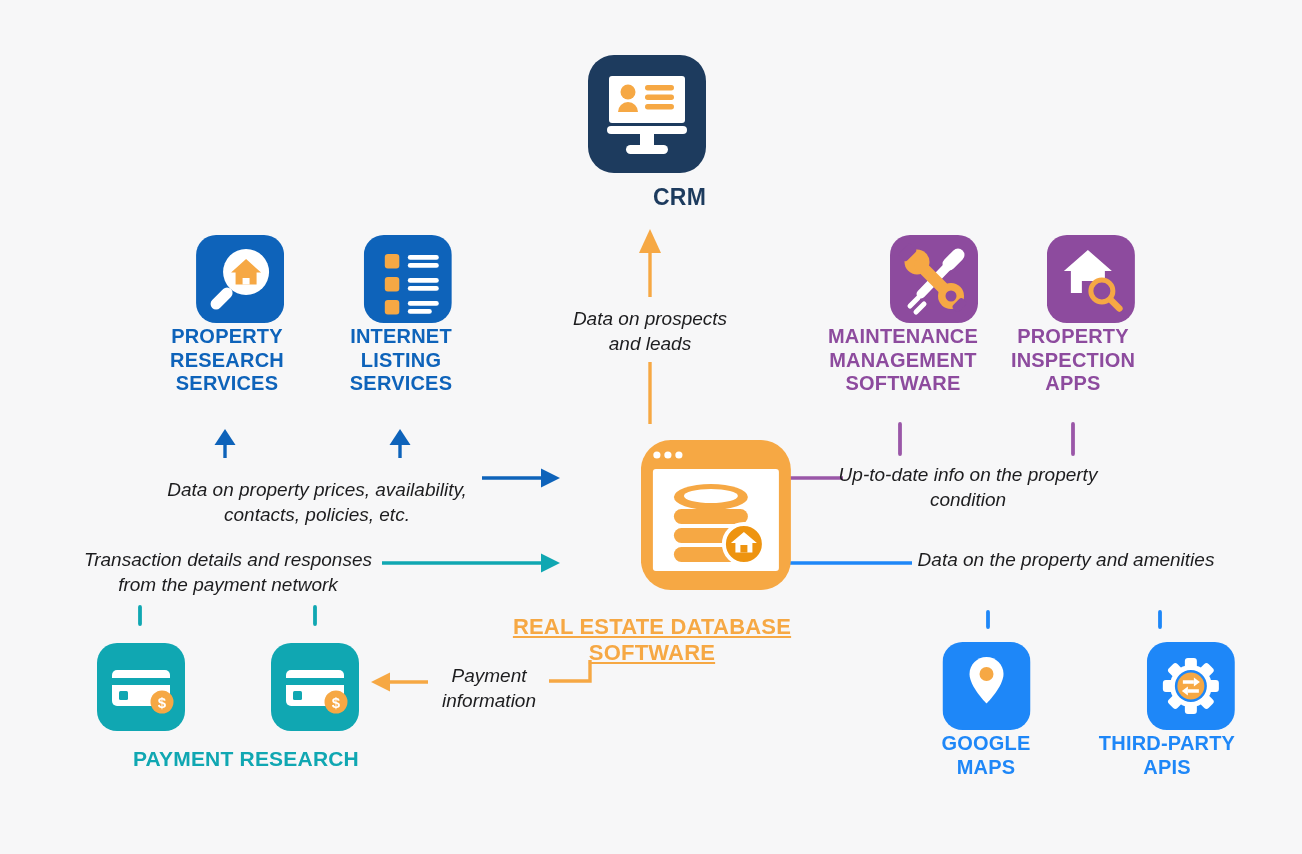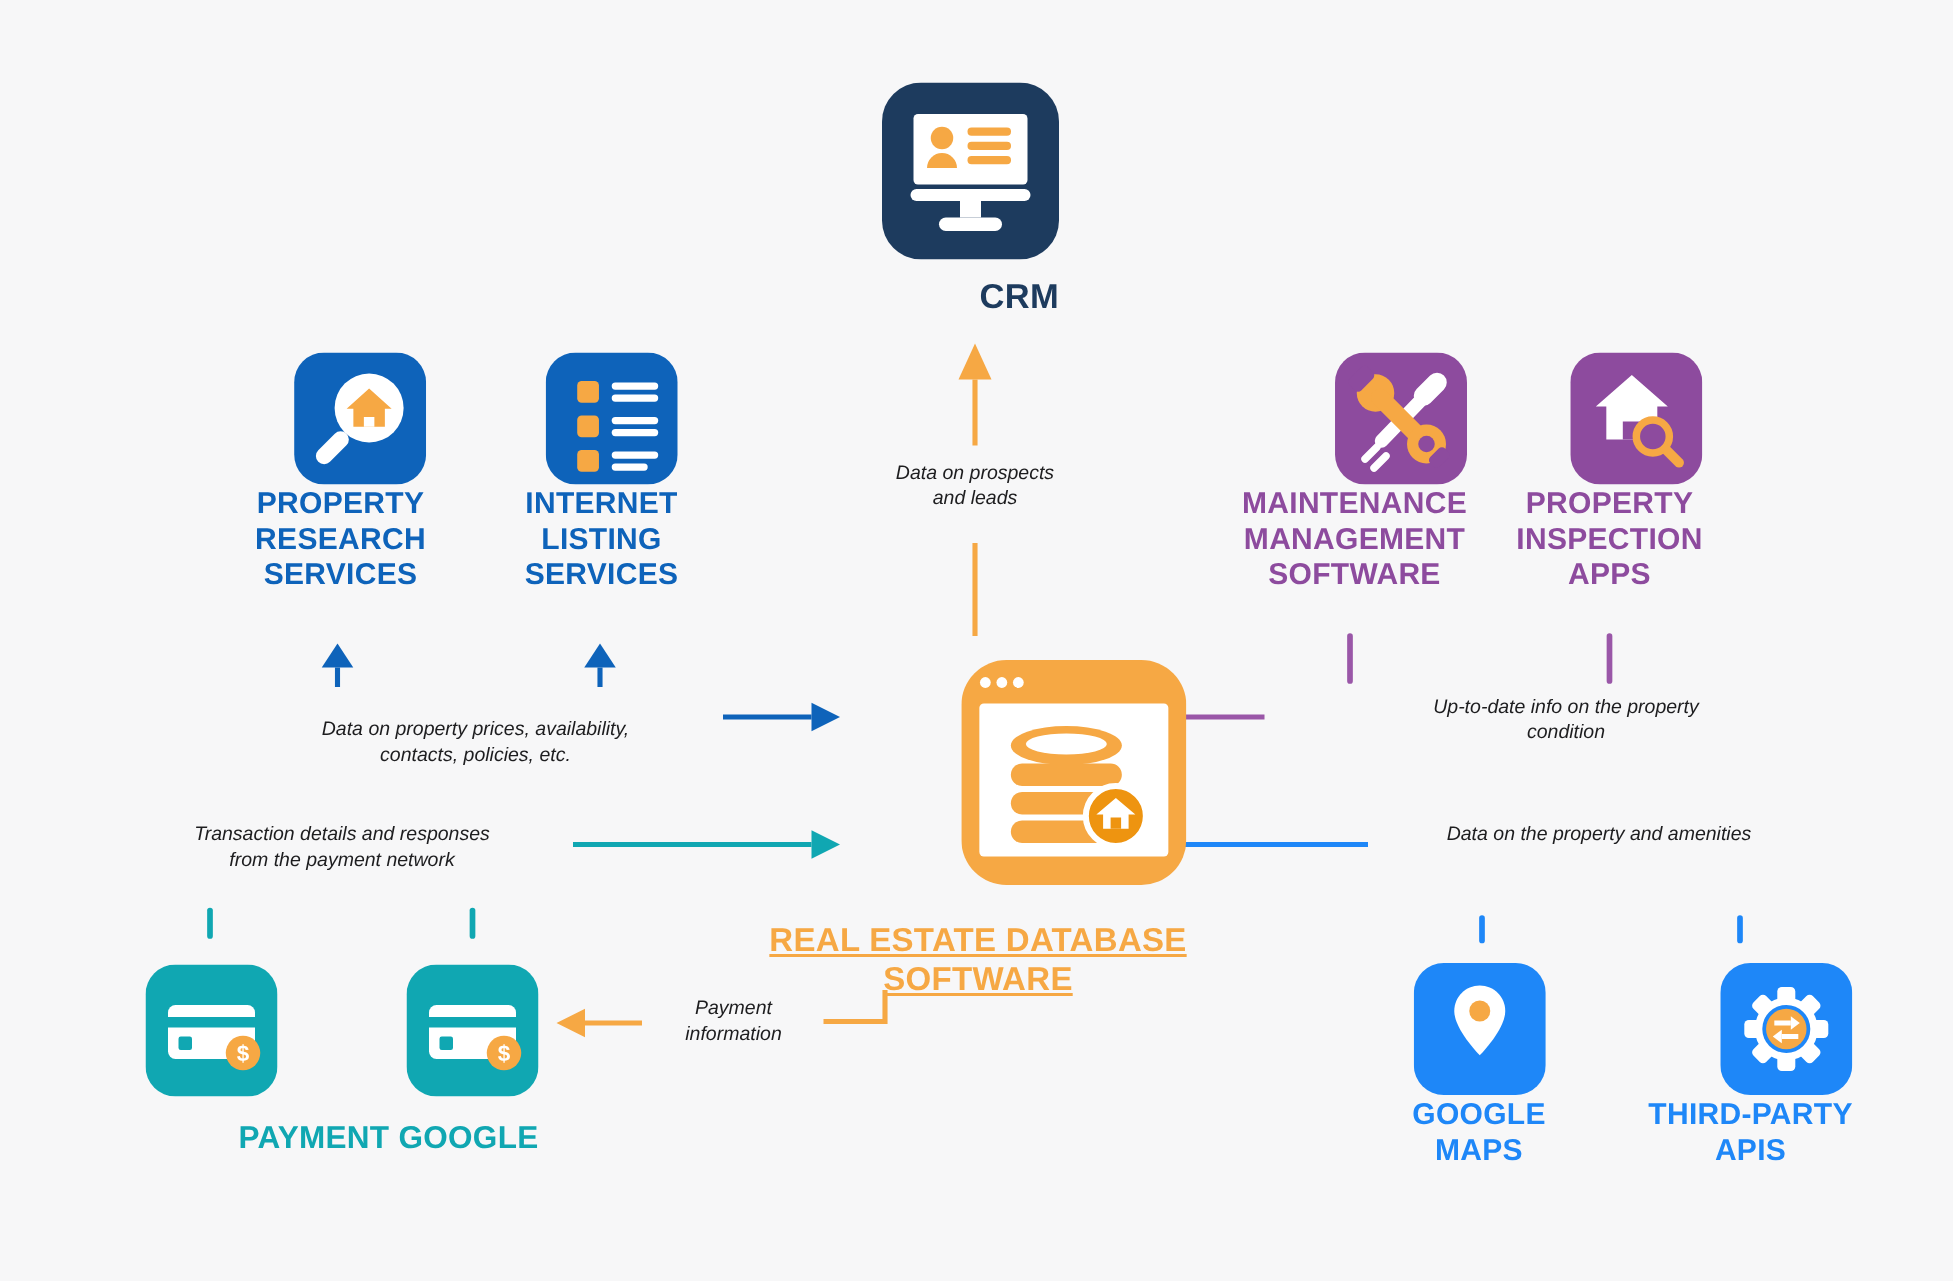--- a/index.html
+++ b/index.html
@@ -23,21 +23,21 @@
   .node svg{display:block;}
   .icon-row{display:flex;gap:86px;}
   .label{margin-top:2px;font-weight:bold;text-align:center;font-size:20px;line-height:1.18;
          letter-spacing:.2px;white-space:nowrap;}
   .label .ln{display:block;}
   .lbl-crm{font-size:23px;margin-top:11px;}
   .lbl-db{font-size:22px;margin-top:24px;text-decoration:underline;}
   .lbl-pay{font-size:21px;margin-top:16px;}
   .t-navy{color:var(--navy);} .t-blue{color:var(--blue);} .t-purple{color:var(--purple);}
   .t-teal{color:var(--teal);} .t-azure{color:var(--azure);} .t-orange{color:var(--orange);}
-  .edge-label{position:absolute;transform:translateX(-50%);font-style:italic;font-size:13px;
+  .edge-label{position:absolute;transform:translateX(-50%);font-style:italic;font-size:19px;
               line-height:1.32;color:var(--text);text-align:center;white-space:nowrap;}
   .edge-label .ln{display:block;}
   .coin-txt{font-weight:bold;font-size:15px;fill:#fff;font-family:inherit;}
 </style>
 </head>
 <body>
 
 <div class="canvas">
 
   <svg class="arrows" width="1302" height="854">
@@ -215,21 +215,21 @@
       <svg width="88" height="88" viewBox="0 0 88 88">
         <rect width="88" height="88" rx="20" fill="var(--teal)"></rect>
         <rect x="15" y="27" width="58" height="36" rx="5" fill="#fff"></rect>
         <rect x="15" y="35" width="58" height="7" fill="var(--teal)"></rect>
         <rect x="22" y="48" width="9" height="9" rx="1.5" fill="var(--teal)"></rect>
         <circle cx="65" cy="59" r="11.5" fill="var(--orange)"></circle>
         <text x="65" y="64.5" text-anchor="middle" class="coin-txt">$</text>
       </svg>
     </div>
     <div class="label lbl-pay t-teal">
-      <span class="ln">PAYMENT GOOGLE</span>
+      <span class="ln">PAYMENT RESEARCH</span>
     </div>
   </div>
 
   <div class="node" style="left:986px;top:642px">
     <svg width="88" height="88" viewBox="0 0 88 88">
       <rect width="88" height="88" rx="20" fill="var(--azure)"></rect>
       <path d="M44 15 c9.4 0 17 7.6 17 17 c0 12.5 -17 29.5 -17 29.5 c0 0 -17 -17 -17 -29.5 c0 -9.4 7.6 -17 17 -17 z" fill="#fff"></path>
       <circle cx="44" cy="32" r="7" fill="var(--orange)"></circle>
     </svg>
     <div class="label t-azure">
@@ -274,21 +274,21 @@
     <span class="ln">contacts, policies, etc.</span>
   </div>
   <div class="edge-label" style="left:228px;top:547px">
     <span class="ln">Transaction details and responses</span>
     <span class="ln">from the payment network</span>
   </div>
   <div class="edge-label" style="left:489px;top:663px">
     <span class="ln">Payment</span>
     <span class="ln">information</span>
   </div>
-  <div class="edge-label" style="left:1044px;top:462px">
+  <div class="edge-label" style="left:968px;top:462px">
     <span class="ln">Up-to-date info on the property</span>
     <span class="ln">condition</span>
   </div>
   <div class="edge-label" style="left:1066px;top:547px">
     <span class="ln">Data on the property and amenities</span>
   </div>
 
 </div>
 
 </body></html>

